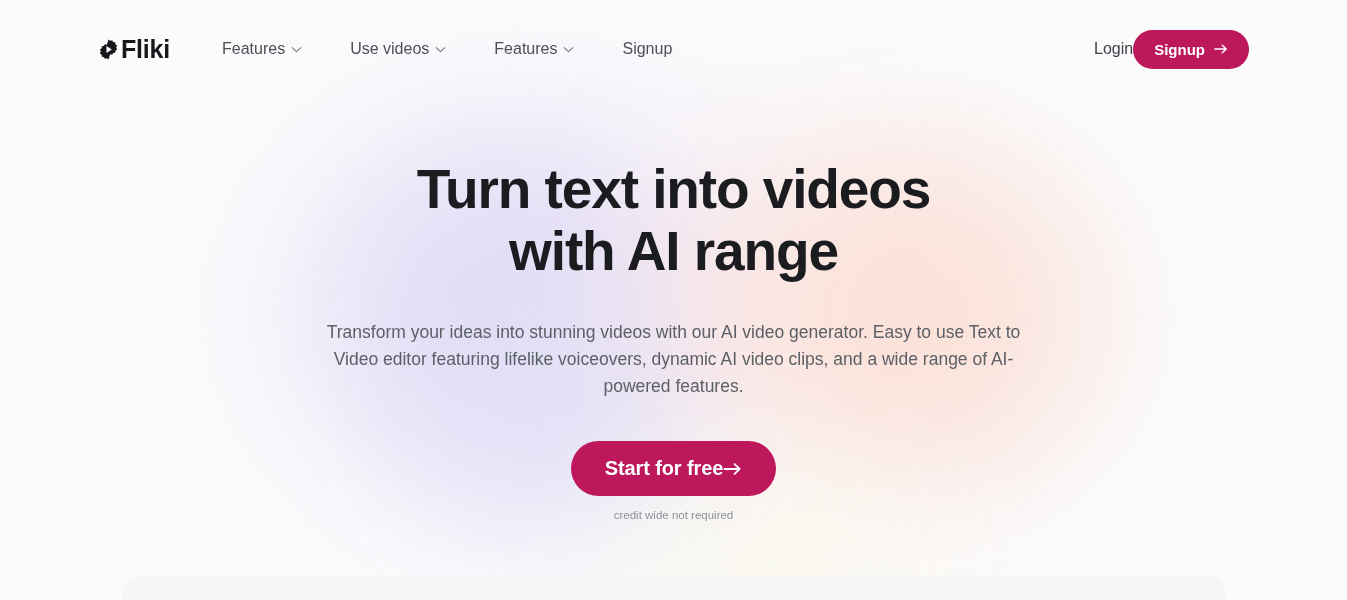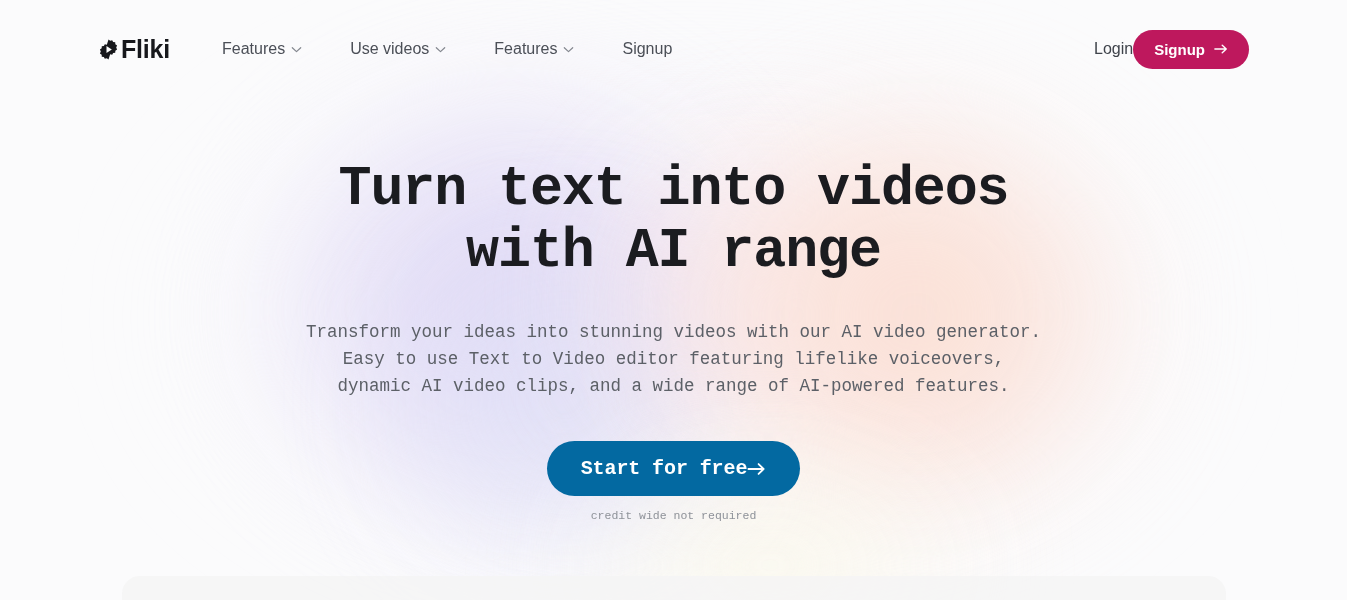--- a/index.html
+++ b/index.html
@@ -146,21 +146,20 @@
     white-space:nowrap;
   }
   .arrow-sm { width:14px; height:12px; display:block; flex:0 0 auto; }
 
   
   .hero {
     position:relative;
     z-index:4;
     text-align:center;
     padding-top:61px;
-    font-family:Liberation Mono, monospace;
   }
   .hero-title {
     font-size:55px;
     font-weight:700;
     line-height:1.12;
     color:#1b1c20;
     letter-spacing:-1.1px;
     max-width:720px;
     margin:0 auto;
   }
@@ -173,21 +172,21 @@
   }
   .cta-wrap {
     margin-top:41px;
     display:flex;
     flex-direction:column;
     align-items:center;
   }
   .cta-btn {
     display:inline-flex;
     align-items:center;
-    background:#0369a1;
+    background:#be185d;
     color:#ffffff;
     font-size:20px;
     font-weight:700;
     border:none;
     border-radius:999px;
     padding:16px 34px;
     cursor:pointer;
     font-family:inherit;
     letter-spacing:-0.1px;
   }

